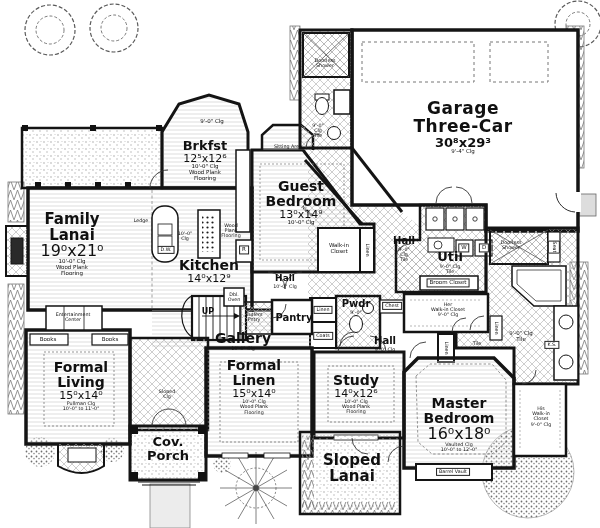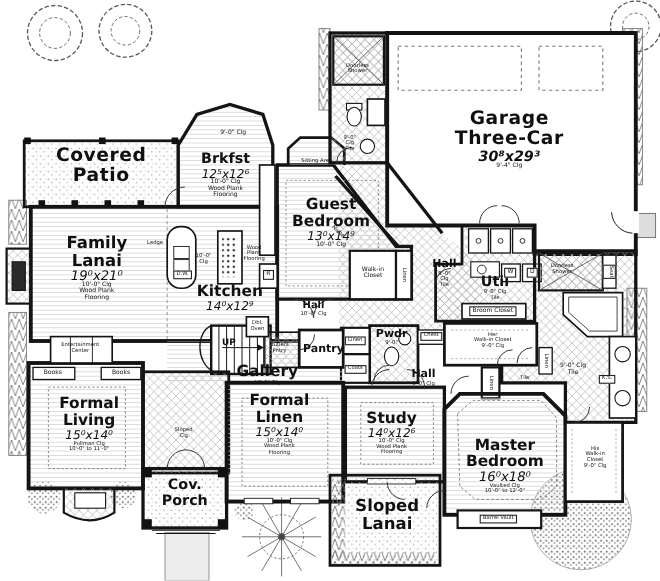--- a/index.html
+++ b/index.html
@@ -5,31 +5,31 @@
   html,body{margin:0;padding:0;background:#fff;}
   #plan{position:relative;width:600px;height:528px;background:#fff;overflow:hidden;
         font-family:"DejaVu Sans",sans-serif;color:#141414;}
   #plan svg{position:absolute;left:0;top:0;}
   .lbl{position:absolute;transform:translate(-50%,-50%);display:flex;flex-direction:column;
        align-items:center;text-align:center;line-height:1.08;white-space:nowrap;color:#101010;z-index:5;}
   .s17{font-size:17px;font-weight:bold;letter-spacing:.5px;}
   .s15{font-size:15px;font-weight:bold;}
   .s14{font-size:14px;font-weight:bold;}
   .s13{font-size:13px;font-weight:bold;}
-  .s12{font-size:12px;}
+  .s12{font-size:16px;}
   .s11{font-size:11px;}
   .s10{font-size:10px;font-weight:bold;}
   .s9{font-size:9px;font-weight:bold;}
   .s8{font-size:8px;font-weight:bold;}
   .s5{font-size:5.5px;font-weight:normal;}
   .s4{font-size:4.8px;font-weight:normal;}
   .box{border:1px solid #222;background:#fff;padding:0 2px;line-height:1.3;}
   .vert{writing-mode:vertical-rl;}
   .rot45{transform:translate(-50%,-50%) rotate(42deg);}
-  .dimline{line-height:1.0;font-style:italic;}
+  .dimline{line-height:1.0;}
 </style>
 </head>
 <body>
 
 <div id="plan">
 
 <svg width="600" height="528" viewBox="0 0 600 528">
 <defs>
   <pattern id="plank" width="6" height="4" patternUnits="userSpaceOnUse">
           <path d="M0,2 H6" stroke="#cfcfcf" stroke-width="0.7"></path>
@@ -240,37 +240,33 @@
   <rect x="152" y="206" width="26" height="56" rx="12" fill="#fff" stroke-width="1.5"></rect>
   <rect x="158" y="224" width="14" height="11" fill="#fff" stroke-width="0.8"></rect>
         <rect x="158" y="236" width="14" height="11" fill="#fff" stroke-width="0.8"></rect>
   <rect x="198" y="210" width="22" height="48" fill="#fff" stroke-width="1.5"></rect>
   <rect x="202" y="216" width="14" height="36" fill="url(#dots2)" stroke="none"></rect>
   <rect x="236" y="150" width="14" height="82" fill="#fff" stroke-width="1.5"></rect>
   <rect x="236" y="240" width="16" height="22" fill="#fff" stroke-width="1.5"></rect>
 </g>
 </svg>
 
-<div class="lbl s17" style="left:92px;top:151px">
-      <span>Covered</span>
-      <span>Patio</span>
-    </div>
 
 <div class="lbl" style="left:205px;top:160px">
       <span class="s13">Brkfst</span>
       <span class="s11 dimline">12⁵x12⁶</span>
       <span class="s5">10'-0" Clg</span>
       <span class="s5">Wood Plank</span>
       <span class="s5">Flooring</span>
     </div>
 <div class="lbl s5" style="left:212px;top:122px">
       <span>9'-0" Clg</span>
     </div>
 
-<div class="lbl" style="left:88px;top:244px">
+<div class="lbl" style="left:72px;top:244px">
       <span class="s15">Family</span>
       <span class="s15">Lanai</span>
       <span class="s12 dimline">19⁰x21⁰</span>
       <span class="s5">10'-0" Clg</span>
       <span class="s5">Wood Plank</span>
       <span class="s5">Flooring</span>
     </div>
 
 <div class="lbl" style="left:209px;top:271px">
       <span class="s14">Kitchen</span>

